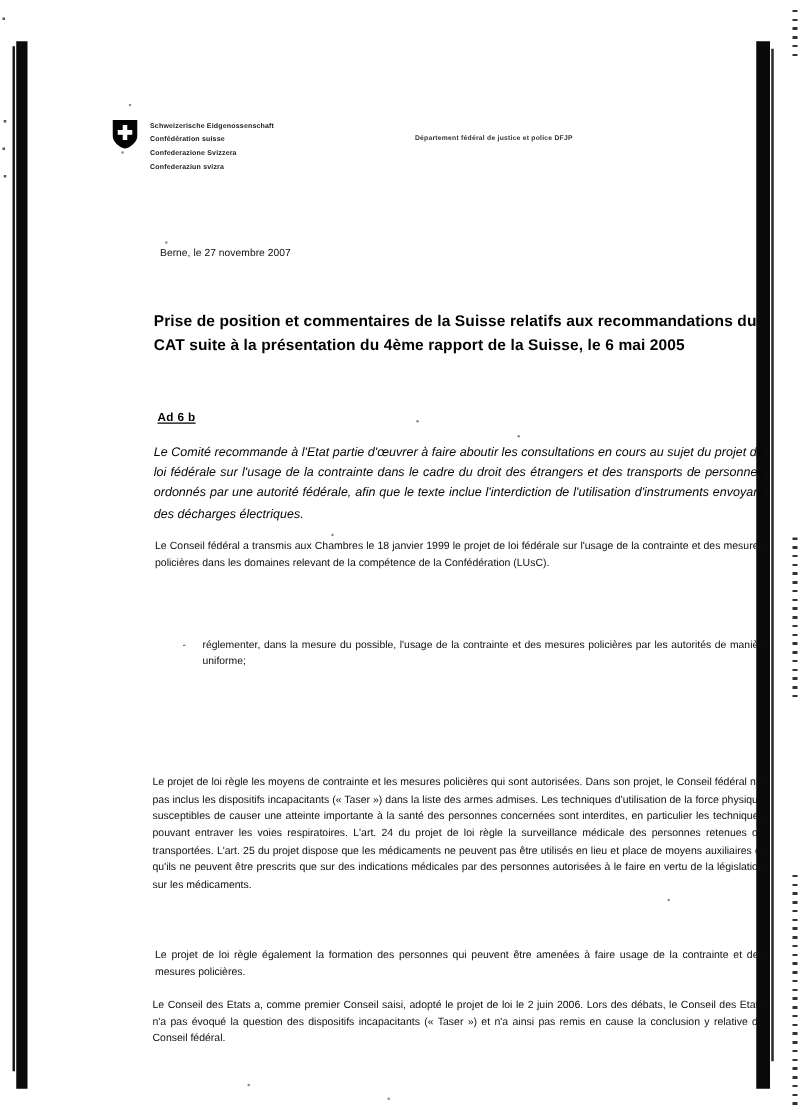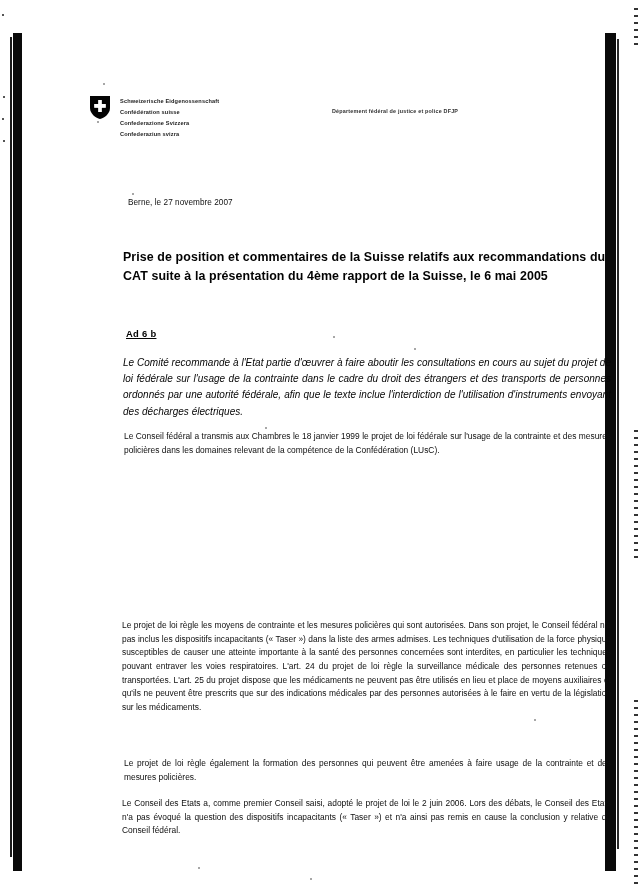--- a/index.html
+++ b/index.html
@@ -242,20 +242,21 @@
     <div class="title">Prise de position et commentaires de la Suisse relatifs aux recommandations du CAT suite à la présentation du 4ème rapport de la Suisse, le 6 mai 2005</div>
 
     <div class="section-head">Ad 6 b</div>
 
     <div class="recommendation">Le Comité recommande à l'Etat partie d'œuvrer à faire aboutir les consultations en cours au sujet du projet de loi fédérale sur l'usage de la contrainte dans le cadre du droit des étrangers et des transports de personnes ordonnés par une autorité fédérale, afin que le texte inclue l'interdiction de l'utilisation d'instruments envoyant des décharges électriques.</div>
 
     <div class="para p-lusc">Le Conseil fédéral a transmis aux Chambres le 18 janvier 1999 le projet de loi fédérale sur l'usage de la contrainte et des mesures policières dans les domaines relevant de la compétence de la Confédération (LUsC).</div>
 
 
     <ul class="goals">
+      <li>réglementer, dans la mesure du possible, l'usage de la contrainte et des mesures policières par les autorités de manière uniforme;</li>
     </ul>
 
     <div class="para p-moyens">Le projet de loi règle les moyens de contrainte et les mesures policières qui sont autorisées. Dans son projet, le Conseil fédéral n'a pas inclus les dispositifs incapacitants (« Taser ») dans la liste des armes admises. Les techniques d'utilisation de la force physique susceptibles de causer une atteinte importante à la santé des personnes concernées sont interdites, en particulier les techniques pouvant entraver les voies respiratoires. L'art. 24 du projet de loi règle la surveillance médicale des personnes retenues ou transportées. L'art. 25 du projet dispose que les médicaments ne peuvent pas être utilisés en lieu et place de moyens auxiliaires et qu'ils ne peuvent être prescrits que sur des indications médicales par des personnes autorisées à le faire en vertu de la législation sur les médicaments.</div>
 
     <div class="para p-form">Le projet de loi règle également la formation des personnes qui peuvent être amenées à faire usage de la contrainte et des mesures policières.</div>
 
     <div class="para p-etats">Le Conseil des Etats a, comme premier Conseil saisi, adopté le projet de loi le 2 juin 2006. Lors des débats, le Conseil des Etats n'a pas évoqué la question des dispositifs incapacitants (« Taser ») et n'a ainsi pas remis en cause la conclusion y relative du Conseil fédéral.</div>
 
   </div>
 </div>

